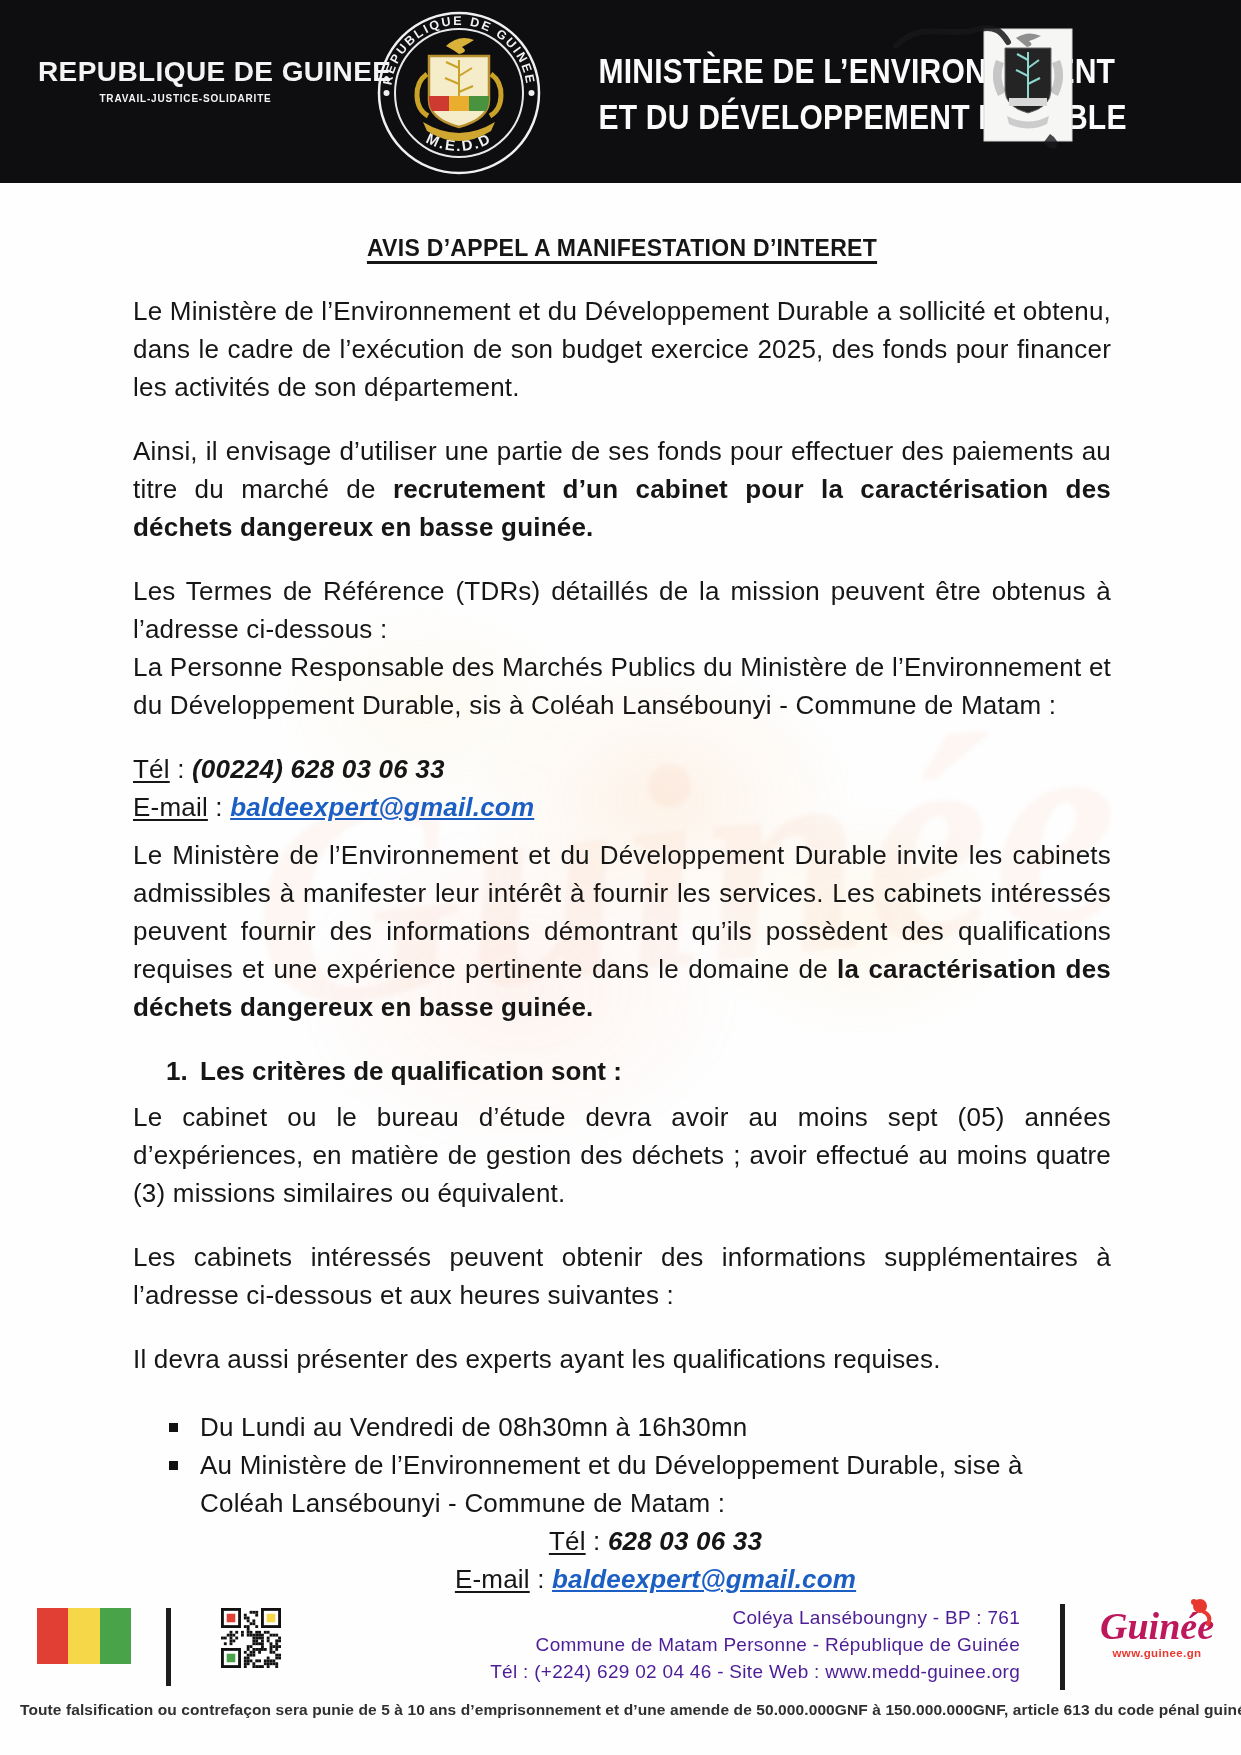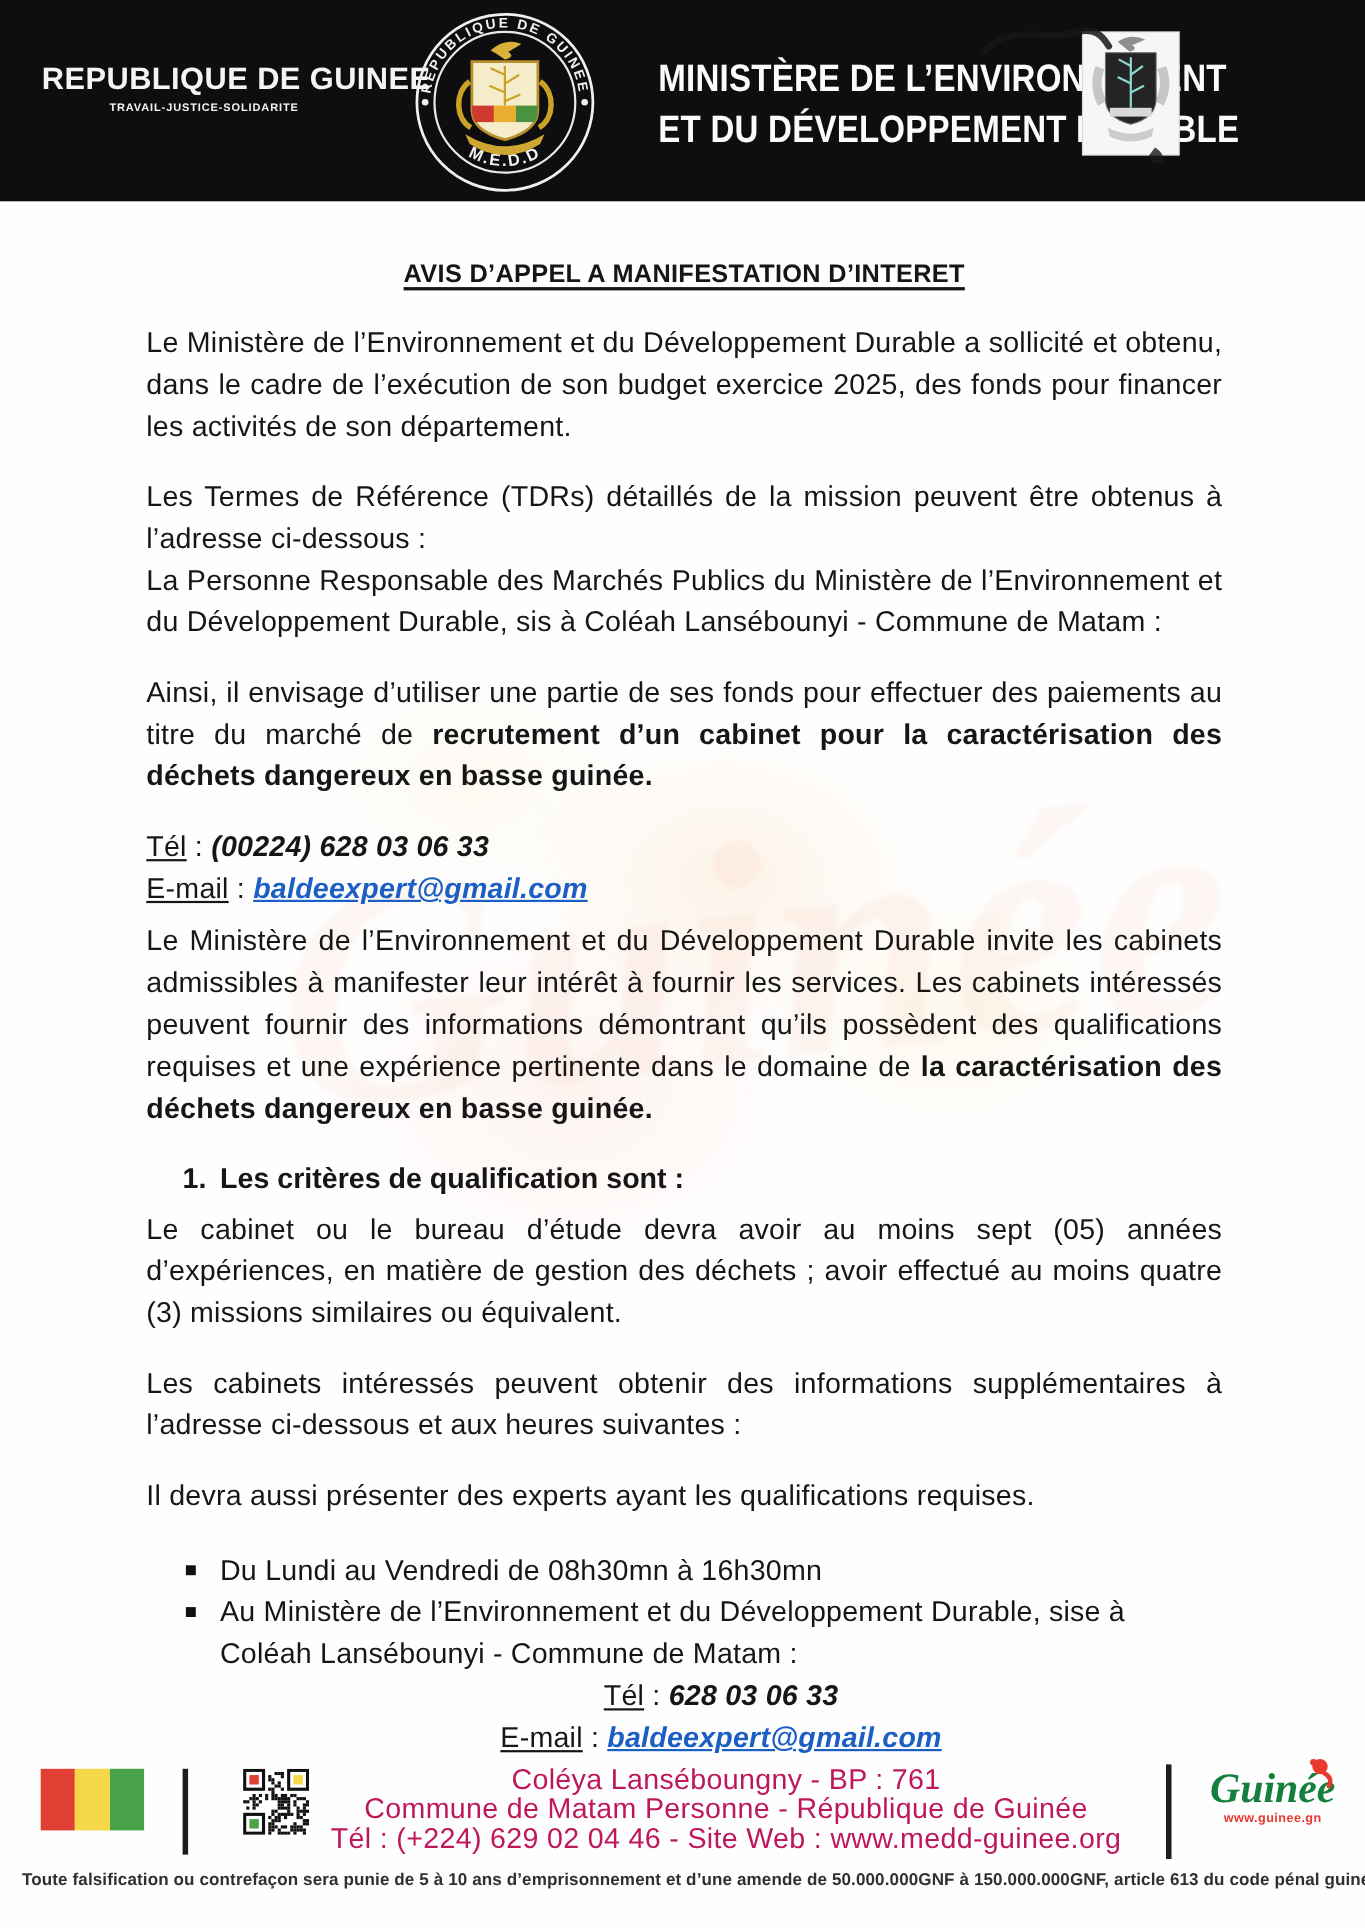--- a/index.html
+++ b/index.html
@@ -48,22 +48,22 @@
   .bullet .sq{position:absolute;left:36px;top:15px;width:9px;height:9px;background:#111;}
   .bullet .sub{margin:0;text-align:center;}
 
   
   .flag{position:absolute;left:37px;top:1608px;width:94px;height:56px;display:flex;z-index:1;}
   .flag div{flex:1;}
   .fbar{position:absolute;width:5px;background:#1d1d1d;z-index:1;}
   .fbar1{left:166px;top:1608px;height:78px;}
   .fbar2{left:1060px;top:1604px;height:86px;}
   .qr{position:absolute;left:221px;top:1608px;z-index:1;}
-  .addr{position:absolute;left:300px;top:1604px;width:720px;text-align:center;color:#be185d;
-        font-size:26px;line-height:27px;letter-spacing:.3px;z-index:1;}
+  .addr{position:absolute;left:300px;top:1604px;width:720px;text-align:right;color:#4c1d95;
+        font-size:19px;line-height:27px;letter-spacing:.3px;z-index:1;}
   .brand{position:absolute;left:1082px;top:1606px;width:150px;text-align:center;z-index:1;}
   .brand .brand-word{font-family:"Liberation Serif",serif;font-style:italic;font-weight:800;
         font-size:38px;line-height:40px;}
   .brand .brand-site{font-size:11.5px;font-weight:700;letter-spacing:.4px;margin-top:1px;}
   .monkey{position:absolute;left:94px;top:-10px;}
   .legal{position:absolute;left:20px;right:20px;top:1701px;text-align:center;font-size:15.5px;
          font-weight:700;color:#303030;letter-spacing:.1px;z-index:1;white-space:nowrap;}
 </style>
 </head>
 <body>
@@ -147,24 +147,24 @@
       <path d="M 190,128 q 10,6 6,14 q -8,2 -12,-6 z" fill="#1a1a1e" opacity=".8"></path>
     </svg>
   </div>
 
   <div class="content">
 
     <div class="doc-title">AVIS D’APPEL A MANIFESTATION D’INTERET</div>
 
     <p class="par p1">Le Ministère de l’Environnement et du Développement Durable a sollicité et obtenu, dans le cadre de l’exécution de son budget exercice 2025, des fonds pour financer les activités de son département.</p>
 
+    <p class="par p2"><span>Ainsi, il envisage d’utiliser une partie de ses fonds pour effectuer des paiements au titre du marché de </span><span class="b">recrutement d’un cabinet pour la caractérisation des déchets dangereux en basse guinée.</span></p>
+
     <p class="par p3"><span>Les Termes de Référence (TDRs) détaillés de la mission peuvent être obtenus à l’adresse ci-dessous :</span><br>
       <span>La Personne Responsable des Marchés Publics du Ministère de l’Environnement et du Développement Durable, sis à Coléah Lansébounyi - Commune de Matam :</span></p>
-
-    <p class="par p2"><span>Ainsi, il envisage d’utiliser une partie de ses fonds pour effectuer des paiements au titre du marché de </span><span class="b">recrutement d’un cabinet pour la caractérisation des déchets dangereux en basse guinée.</span></p>
 
     <div class="contact-line"><span class="u">Tél</span><span> : </span><span class="tel-val">(00224) 628 03 06 33</span></div>
 
     <div class="contact-line"><span class="u">E-mail</span><span> : </span><span class="email-link" style="color:#1c5fc4">baldeexpert@gmail.com</span></div>
 
     <p class="par p4"><span>Le Ministère de l’Environnement et du Développement Durable invite les cabinets admissibles à manifester leur intérêt à fournir les services. Les cabinets intéressés peuvent fournir des informations démontrant qu’ils possèdent des qualifications requises et une expérience pertinente dans le domaine de </span><span class="b">la caractérisation des déchets dangereux en basse guinée.</span></p>
 
     <div class="section-head"><span class="num">1.</span><span>Les critères de qualification sont :</span></div>
 
     <p class="par p5">Le cabinet ou le bureau d’étude devra avoir au moins sept (05) années d’expériences, en matière de gestion des déchets ; avoir effectué au moins quatre (3) missions similaires ou équivalent.</p>
@@ -337,19 +337,19 @@
   </div>
 
   <div class="fbar fbar2"></div>
 
   <div class="brand">
     <svg class="monkey" width="40" height="30" viewBox="0 0 40 30">
       <circle cx="24" cy="10" r="7" fill="#e8392f"></circle>
       <circle cx="18" cy="6" r="3" fill="#e8392f"></circle>
       <path d="M 28,16 q 8,4 4,12" stroke="#e8392f" stroke-width="4" fill="none" stroke-linecap="round"></path>
     </svg>
-    <div class="brand-word" style="color:#15803d">Guinée</div>
+    <div class="brand-word" style="color:#be185d">Guinée</div>
     <div class="brand-site" style="color:#e8392f">www.guinee.gn</div>
   </div>
 
   <div class="legal">Toute falsification ou contrefaçon sera punie de 5 à 10 ans d’emprisonnement et d’une amende de 50.000.000GNF à 150.000.000GNF, article 613 du code pénal guinéen</div>
 
 </div>
 
 </body></html>

